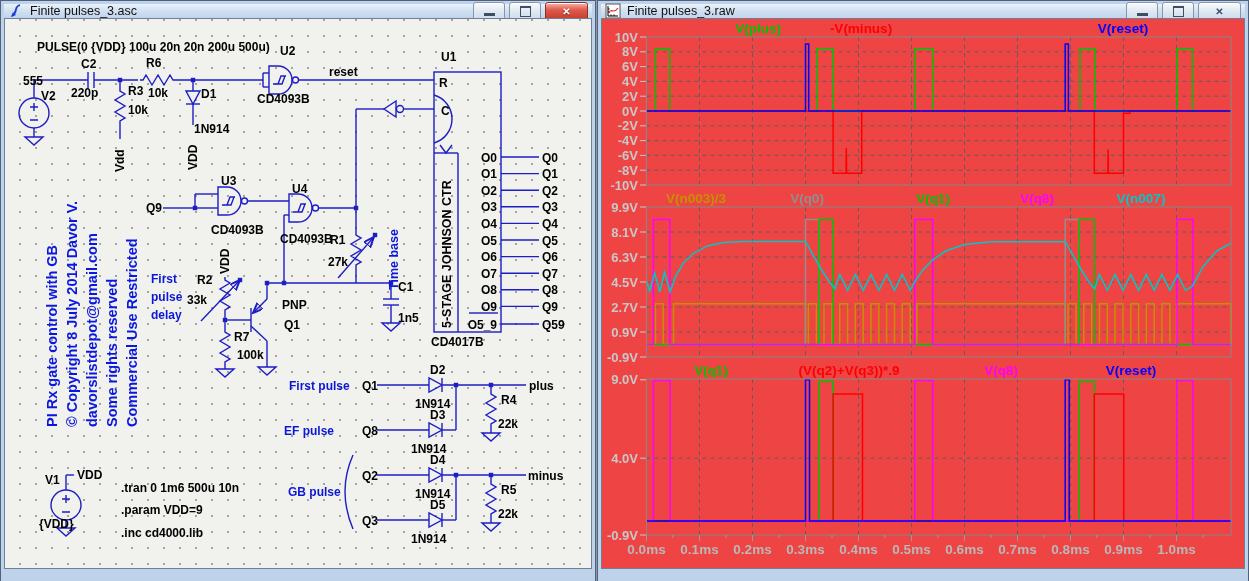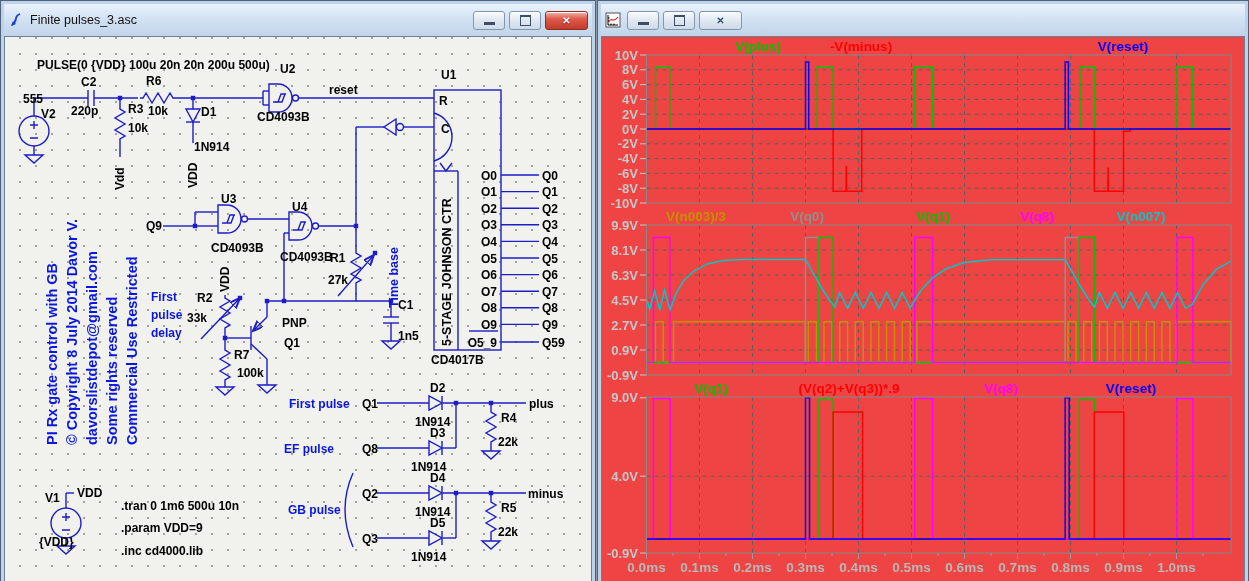--- a/index.html
+++ b/index.html
@@ -1,21 +1,21 @@
 <!DOCTYPE html>
 <html><head>
 <meta charset="utf-8">
 <style>
   html,body{margin:0;padding:0;width:1249px;height:581px;overflow:hidden;background:#8d9aa8;
             font-family:"Liberation Sans",sans-serif;}
   .window{position:absolute;top:0;height:592px;background:#bed3ea;border:1px solid #4f617b;
           box-sizing:border-box;padding:3px;}
   #win-left{left:0;width:596px;}
   #win-right{left:597px;width:652px;}
-  .titlebar{height:32px;display:flex;align-items:center;gap:6px;padding:0 4px;
+  .titlebar{height:14px;display:flex;align-items:center;gap:6px;padding:0 4px;
             background:linear-gradient(#eaf3fc,#d3e2f3 45%,#c0d4ea);}
   .title-text{flex:1;font-size:12.5px;color:#111;white-space:nowrap;overflow:hidden;}
   .tbtns{display:flex;gap:4px;}
   .tbtn{width:30px;height:17px;border:1px solid #8795aa;border-radius:3px;
         background:linear-gradient(#f8fbfd,#e2eaf3 45%,#ccdae9);
         display:flex;align-items:center;justify-content:center;
         color:#3d4e66;font-size:10px;font-weight:bold;box-shadow:inset 0 1px 0 #fff;}
   .tbtn.close-red{width:41px;background:linear-gradient(#f4b6ab,#df5b4d 40%,#c33a2b);
         border-color:#8c2e22;color:#fff;text-shadow:0 1px 1px #7e241a;}
   .tbtn.close-gray{width:41px;}
@@ -312,20 +312,21 @@
   </div>
 </div>
 
 <div class="window" id="win-right">
   <div class="titlebar">
     <svg width="16" height="16">
       <rect x="1" y="1" width="14" height="14" fill="#fff" stroke="#555" stroke-width="1"></rect>
       <path d="M3,3 V13 H13 M3,6 h1.5 M3,9 h1.5 M6,13 v-1.5 M9,13 v-1.5" stroke="#000" stroke-width="1" fill="none"></path>
       <path d="M4,10 C6,4 8,12 13,5" stroke="#d22" stroke-width="1.2" fill="none"></path>
     </svg>
+    <span class="title-text">Finite pulses_3.raw</span>
     <span class="tbtns">
       <span class="tbtn">
           <span class="min-glyph"></span>
         </span>
       <span class="tbtn">
           <span class="restore-glyph"></span>
         </span>
       <span class="tbtn close-gray">✕</span>
     </span>
   </div>

